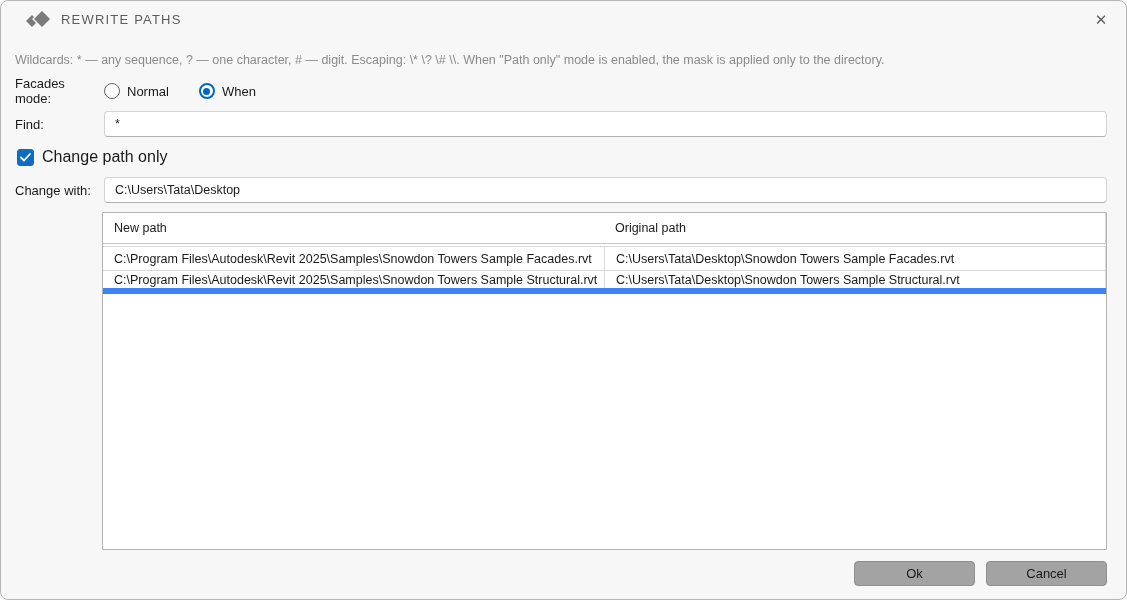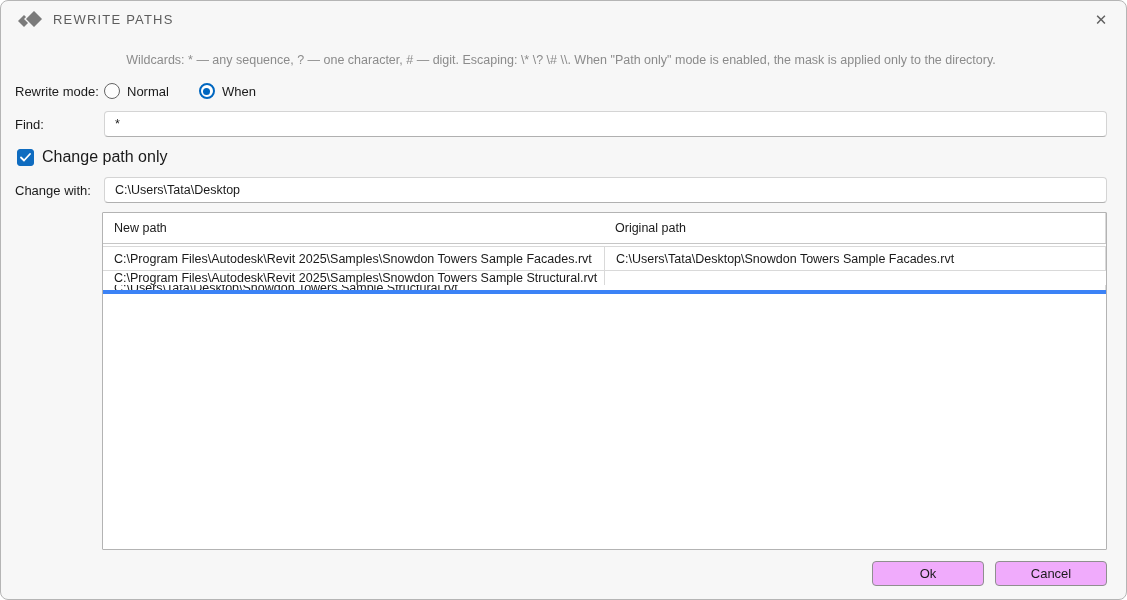--- a/index.html
+++ b/index.html
@@ -15,21 +15,21 @@
     border: 1px solid #b5b5b5;
     border-radius: 8px;
     overflow: hidden;
     color: #1a1a1a;
   }
   
   .titlebar {
     height: 36px;
     display: flex;
     align-items: center;
-    padding-left: 16px;
+    padding-left: 24px;
   }
   .logo { width: 27px; height: 22px; margin-right: 9px; flex: 0 0 auto; }
   .title {
     font-size: 13px;
     color: #5d5d5d;
     letter-spacing: 1.2px;
   }
   .close-btn {
     position: absolute;
     top: 7px; right: 12px;
@@ -41,21 +41,20 @@
     background: transparent;
     border: none;
   }
   
   .help {
     margin: 16px 19px 0 14px;
     font-size: 12.5px;
     color: #8b8b8b;
     height: 16px;
     white-space: nowrap;
-    text-align: center;
   }
   
   .field-row {
     display: flex;
     align-items: center;
     margin-left: 14px;
     margin-right: 19px;
   }
   .field-label {
     width: 89px;
@@ -135,41 +134,41 @@
     padding: 0 11px;
   }
   .grid-header .cell.col-a { width: 502px; border-right: 1px solid #d9d9d9; }
   .grid-header .cell.col-b { flex: 1; }
   .grid-spacer { height: 2px; }
   .grid-row {
     display: flex;
     height: 24px;
     border-top: 1px solid #d9d9d9;
   }
-  .grid-row:last-of-type { border-bottom: 4px solid #3b82f6; flex-direction: column; }
+  .grid-row:last-of-type { border-bottom: 6px solid #3b82f6; }
   .grid-row .cell {
     display: flex;
     align-items: center;
     padding: 0 11px;
     white-space: nowrap;
     overflow: hidden;
   }
   .grid-row .cell.col-a { width: 502px; border-right: 1px solid #d9d9d9; }
   .grid-row .cell.col-b { flex: 1; border-right: 1px solid #d9d9d9; }
   
   .button-row {
     display: flex;
     justify-content: flex-end;
     gap: 11px;
     margin: 11px 19px 0 0;
   }
   .btn {
-    width: 112px;
+    width: 121px;
     height: 25px;
-    background: #f0abfc;
+    background: #a3a3a3;
     border: 1px solid #8f8f8f;
     border-radius: 4px;
     font-family: "Liberation Sans", "DejaVu Sans", sans-serif;
     font-size: 13px;
     color: #1a1a1a;
     display: flex; align-items: center; justify-content: center;
   }
 </style>
 </head>
 <body>
@@ -181,21 +180,21 @@
       <polygon points="7,7 13,13 7,19 1,13" fill="#7b7b7b"></polygon>
       <polygon points="17,2 26,11 17,20 8,11" fill="#7b7b7b" stroke="#f7f7f7" stroke-width="1.4"></polygon>
     </svg>
     <span class="title">REWRITE PATHS</span>
   </div>
   <button class="close-btn">✕</button>
 
   <div class="help">Wildcards: * — any sequence, ? — one character, # — digit. Escaping: \* \? \# \\. When "Path only" mode is enabled, the mask is applied only to the directory.</div>
 
   <div class="field-row radio-row">
-    <span class="field-label">Rewrite mode:</span>
+    <span class="field-label">Facades mode:</span>
     <div class="radio-group">
       <div class="radio-item">
         <span class="radio-circle"></span>
         <span>Normal</span>
       </div>
       <div class="radio-item">
         <span class="radio-circle checked"></span>
         <span>When</span>
       </div>
     </div>

